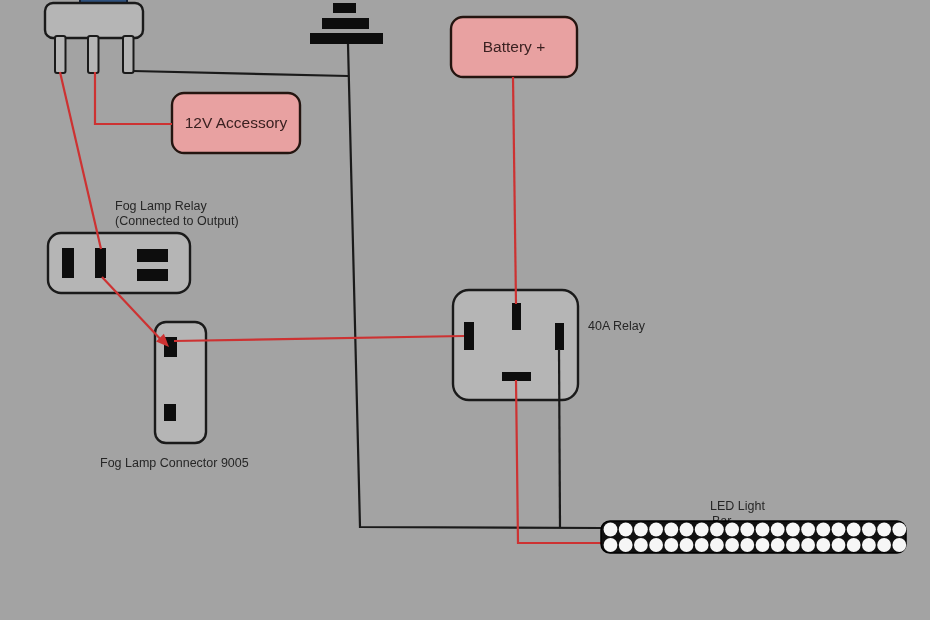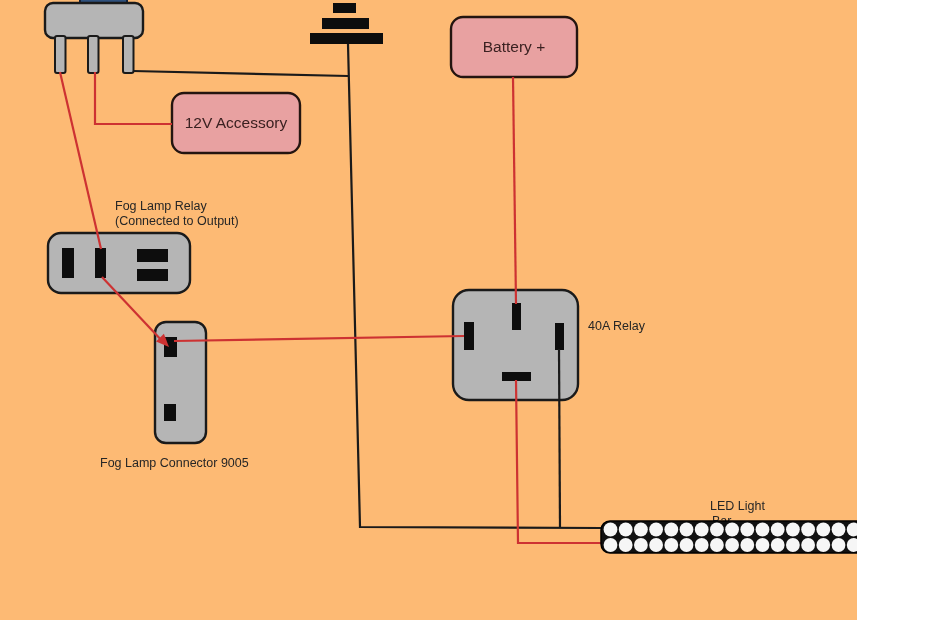--- a/index.html
+++ b/index.html
@@ -1,20 +1,20 @@
 <!DOCTYPE html>
 <html><head>
 <meta charset="utf-8">
 <style>
   html, body { margin: 0; padding: 0; background: #ffffff; }
   #canvas {
     position: relative;
-    width: 857px;
+    width: 930px;
     height: 620px;
-    background: #fdba74;
+    background: #a3a3a3;
     overflow: hidden;
     font-family: "Liberation Sans", sans-serif;
   }
   svg { display: block; }
   .comp-body { fill: #b5b5b5; stroke: #1a1a1a; stroke-width: 2.4; }
   .pin { fill: #0d0d0d; stroke: none; }
   .pink-box { fill: #e8a1a1; stroke: #241510; stroke-width: 2.4; }
   .wire-red { stroke: #cd3232; stroke-width: 2.2; fill: none; }
   .wire-black { stroke: #1a1a1a; stroke-width: 2.2; fill: none; }
   .gnd-bar { fill: #0d0d0d; }

